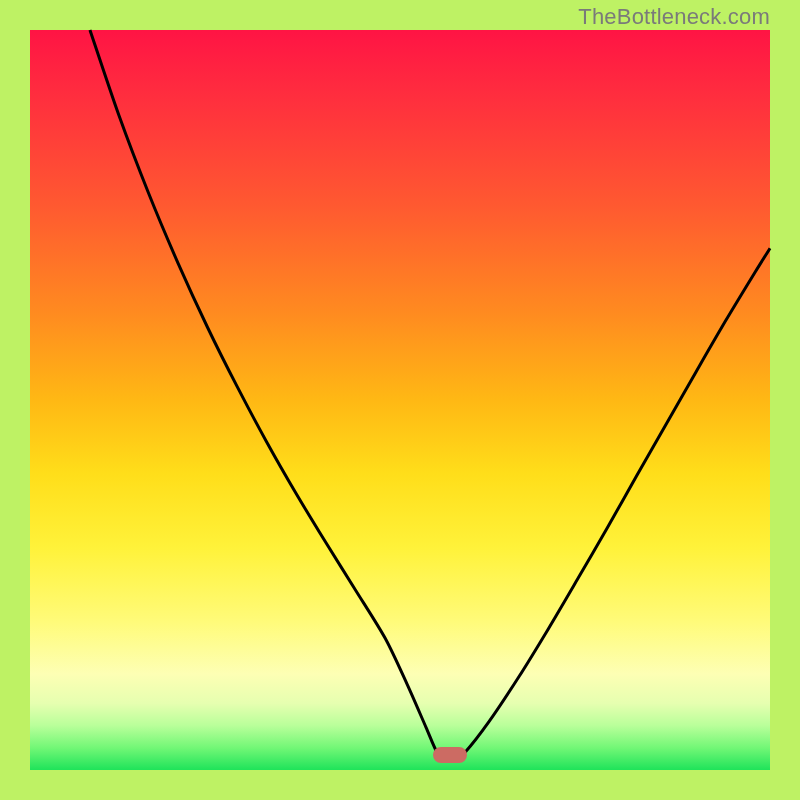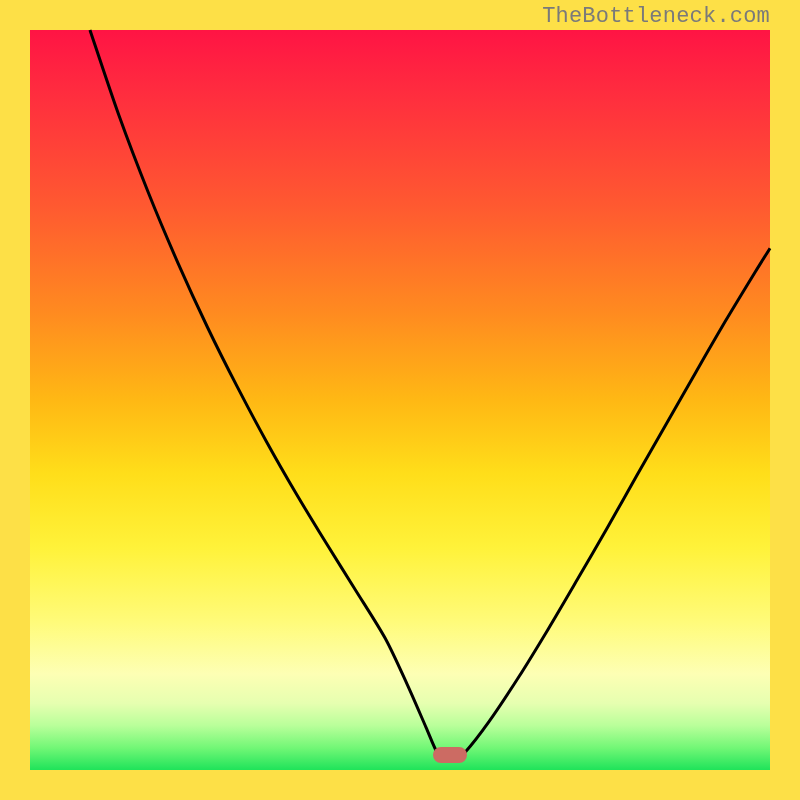--- a/index.html
+++ b/index.html
@@ -10,22 +10,21 @@
     background: #000;
     overflow: hidden;
     font-family: Arial, Helvetica, sans-serif;
   }
   .frame {
     position: absolute;
     left: 0;
     top: 0;
     width: 800px;
     height: 800px;
-    background: #fde047;
-    font-family: Liberation Mono, monospace;
+    background: #bef264;
   }
   .plot-area {
     position: absolute;
     left: 30px;
     top: 30px;
     width: 740px;
     height: 740px;
     
     background: linear-gradient(
       to bottom,

